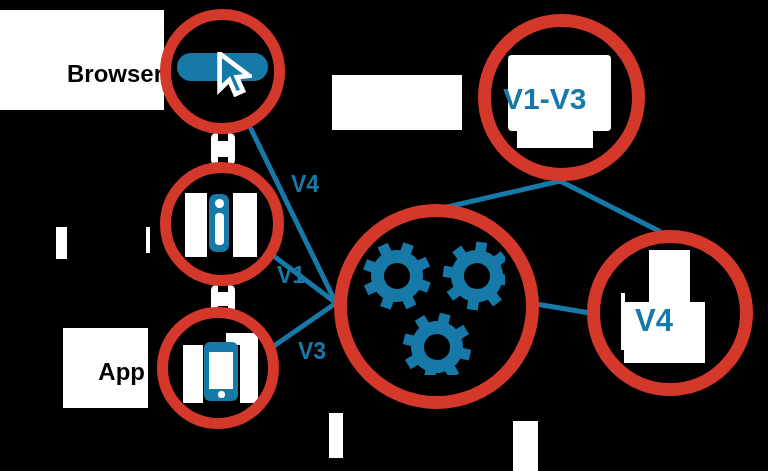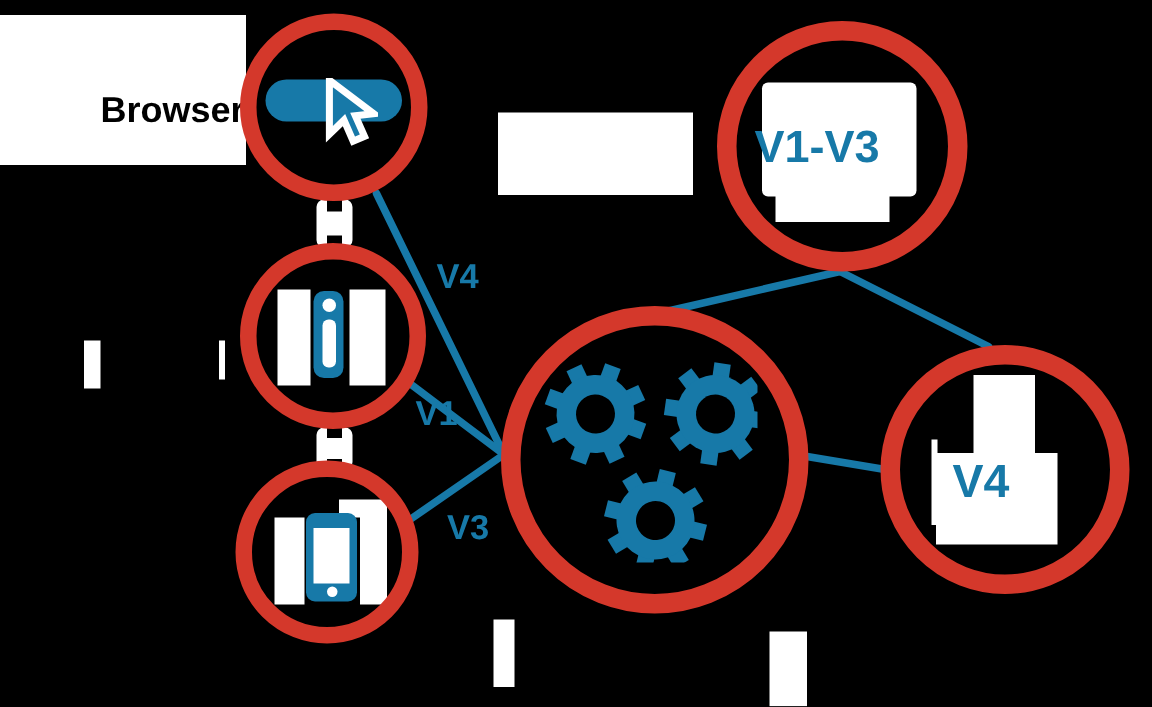--- a/index.html
+++ b/index.html
@@ -72,20 +72,23 @@
   <div class="abs link-notch" style="left:218px;top:157px;width:10px;height:8px;"></div>
 
   <div class="abs link-blue" style="left:219px;top:281px;width:8px;height:36px;"></div>
   <div class="abs link-white" style="left:211px;top:285px;width:24px;height:28px;"></div>
   <div class="abs link-notch" style="left:218px;top:285px;width:10px;height:7px;"></div>
   <div class="abs link-notch" style="left:218px;top:306px;width:10px;height:7px;"></div>
 
   <div class="abs label-box browser-box">
     <span>Browser</span>
   </div>
+  <div class="abs label-box app-box">
+    <span>App</span>
+  </div>
 
   <div class="abs wshape" style="left:332px;top:75px;width:130px;height:55px;"></div>
   <div class="abs wshape" style="left:56px;top:227px;width:11px;height:32px;"></div>
   <div class="abs wshape" style="left:146px;top:227px;width:4px;height:26px;"></div>
   <div class="abs wshape" style="left:329px;top:413px;width:14px;height:45px;"></div>
   <div class="abs wshape" style="left:513px;top:421px;width:25px;height:50px;"></div>
 
   <div class="abs pill"></div>
   <svg class="abs" style="left:216px;top:52px;" width="36" height="54" viewBox="0 0 100 150">
     <path d="M10,4 L10,104 L37,78 L54,117 L75,108 L58,70 L92,66 Z" fill="var(--blue,#1779a8)" stroke="var(--white,#fff)" stroke-width="13" stroke-linejoin="miter"></path>

